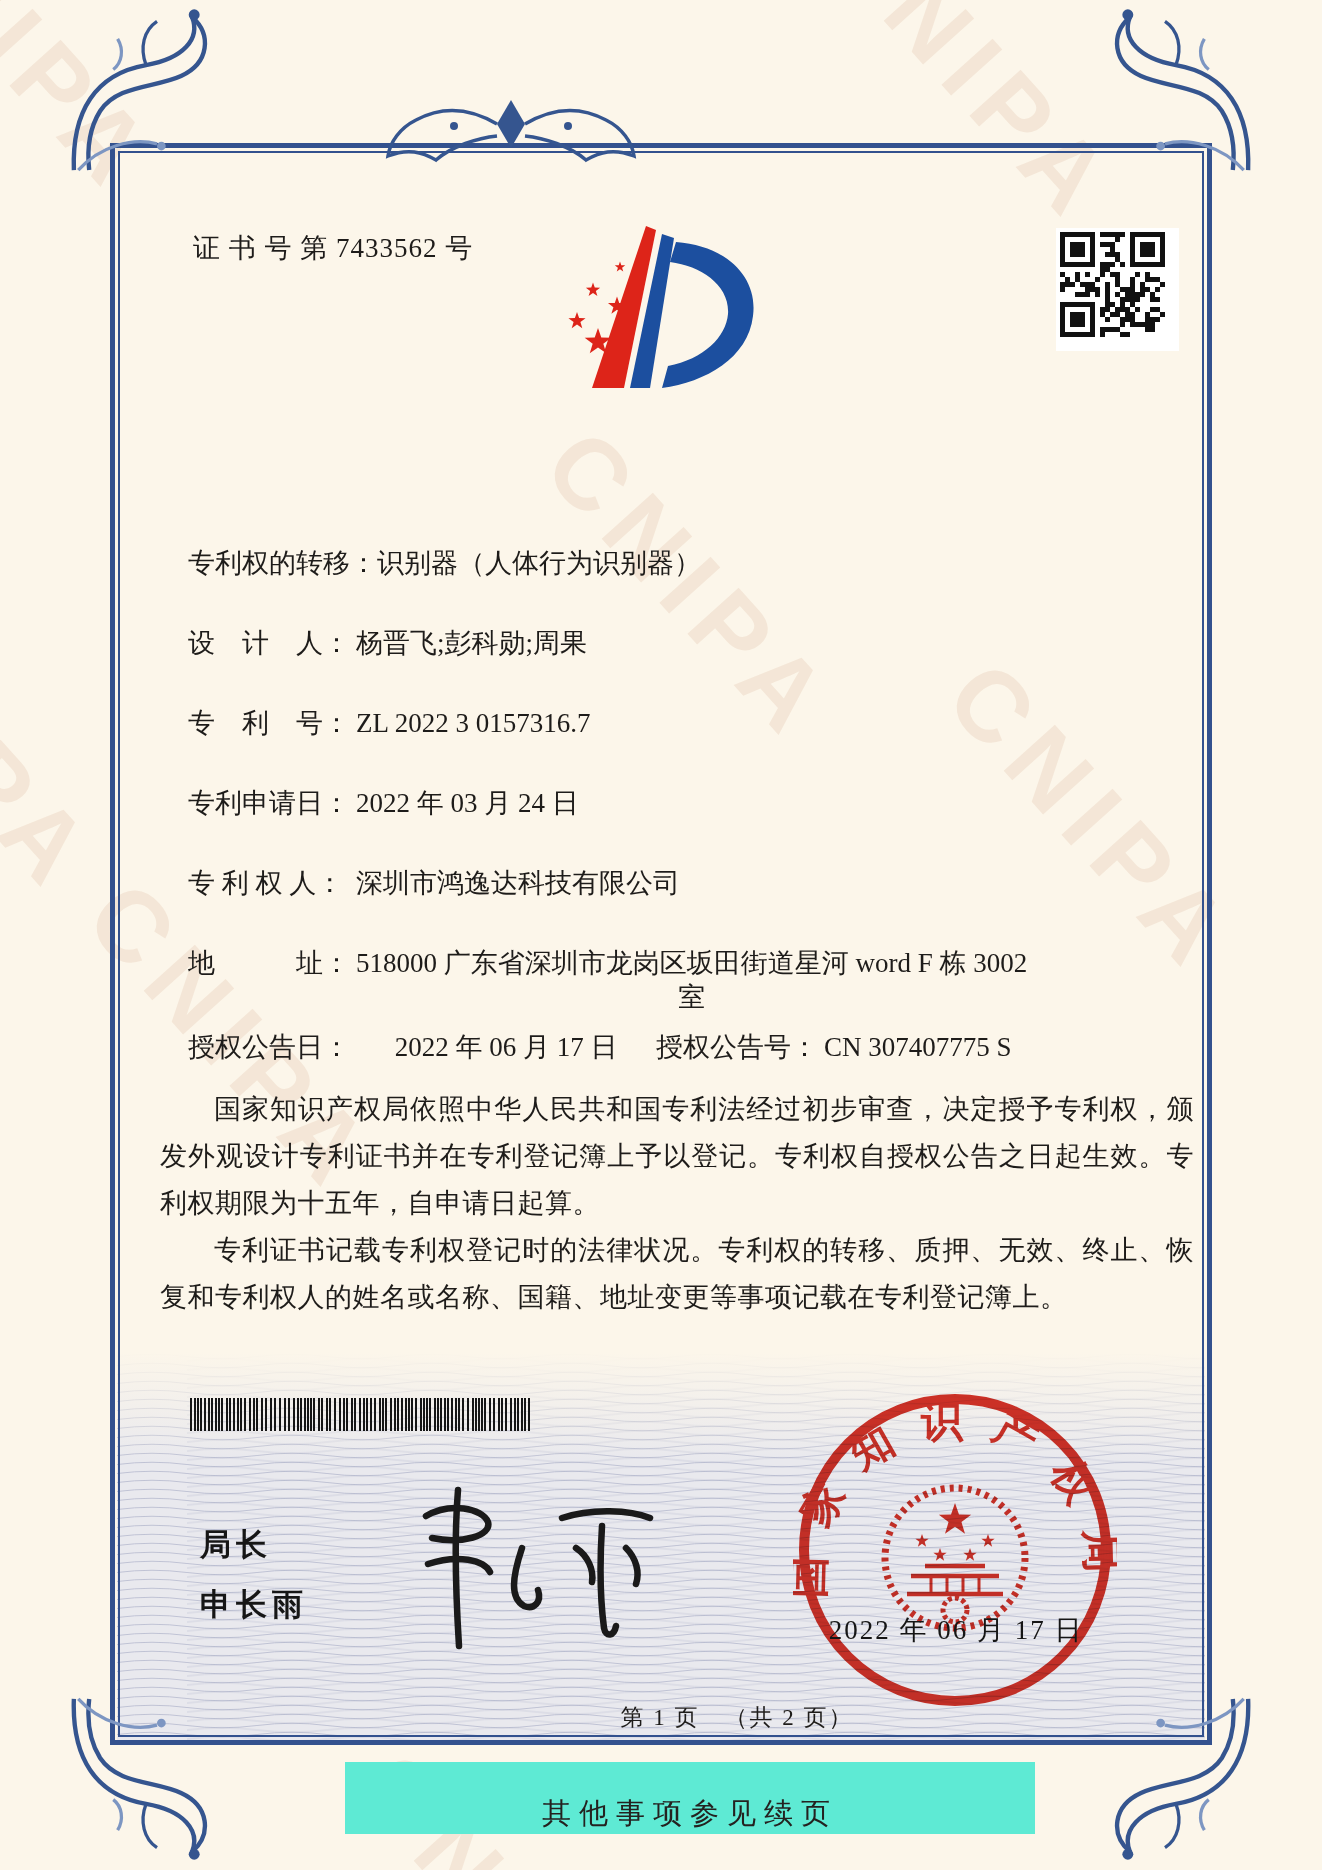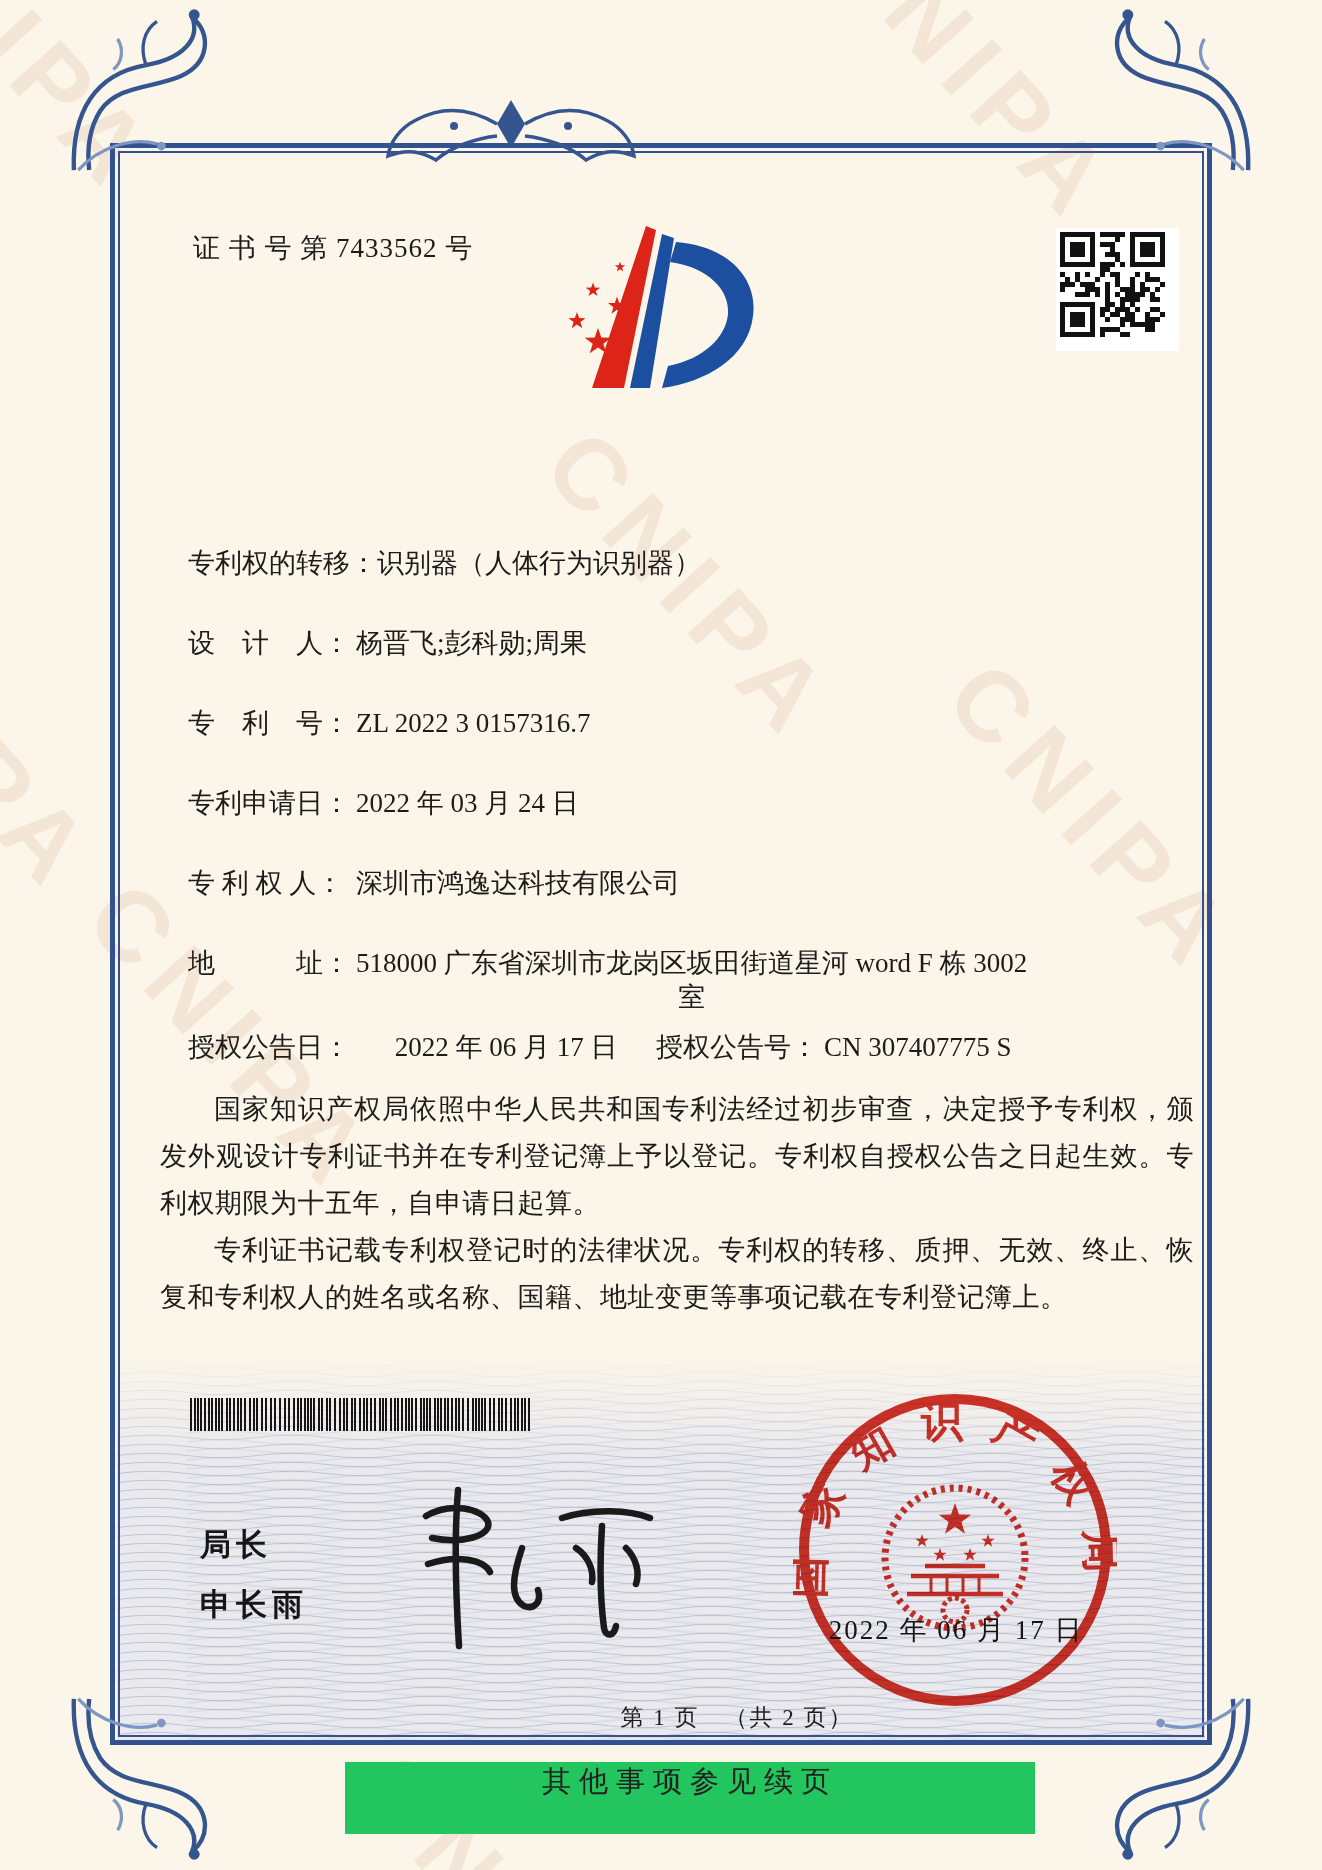--- a/index.html
+++ b/index.html
@@ -69,21 +69,21 @@
     position:absolute; left:800px; top:1612px; width:312px; text-align:center; z-index:4;
     font-size:27px; letter-spacing:2px; color:#151515;
   }
   
   .page-indicator{
     position:absolute; left:117px; top:1702px; width:1240px; text-align:center;
     font-size:23px; letter-spacing:2px; z-index:2;
   }
   .note-box{
     position:absolute; left:345px; top:1762px; width:690px; height:72px; z-index:2;
-    background:#22c55e; display:flex; align-items:flex-start; justify-content:center;
+    background:#5eead4; display:flex; align-items:flex-end; justify-content:center;
   }
   .note-box span{ font-size:29px; letter-spacing:8px; color:#242220; }
 </style>
 </head>
 <body>
 
 <div class="page">
 
   <div class="wm" style="left:-70px; top:-140px;">CNIPA</div>
   <div class="wm" style="left:890px; top:-110px;">CNIPA</div>

